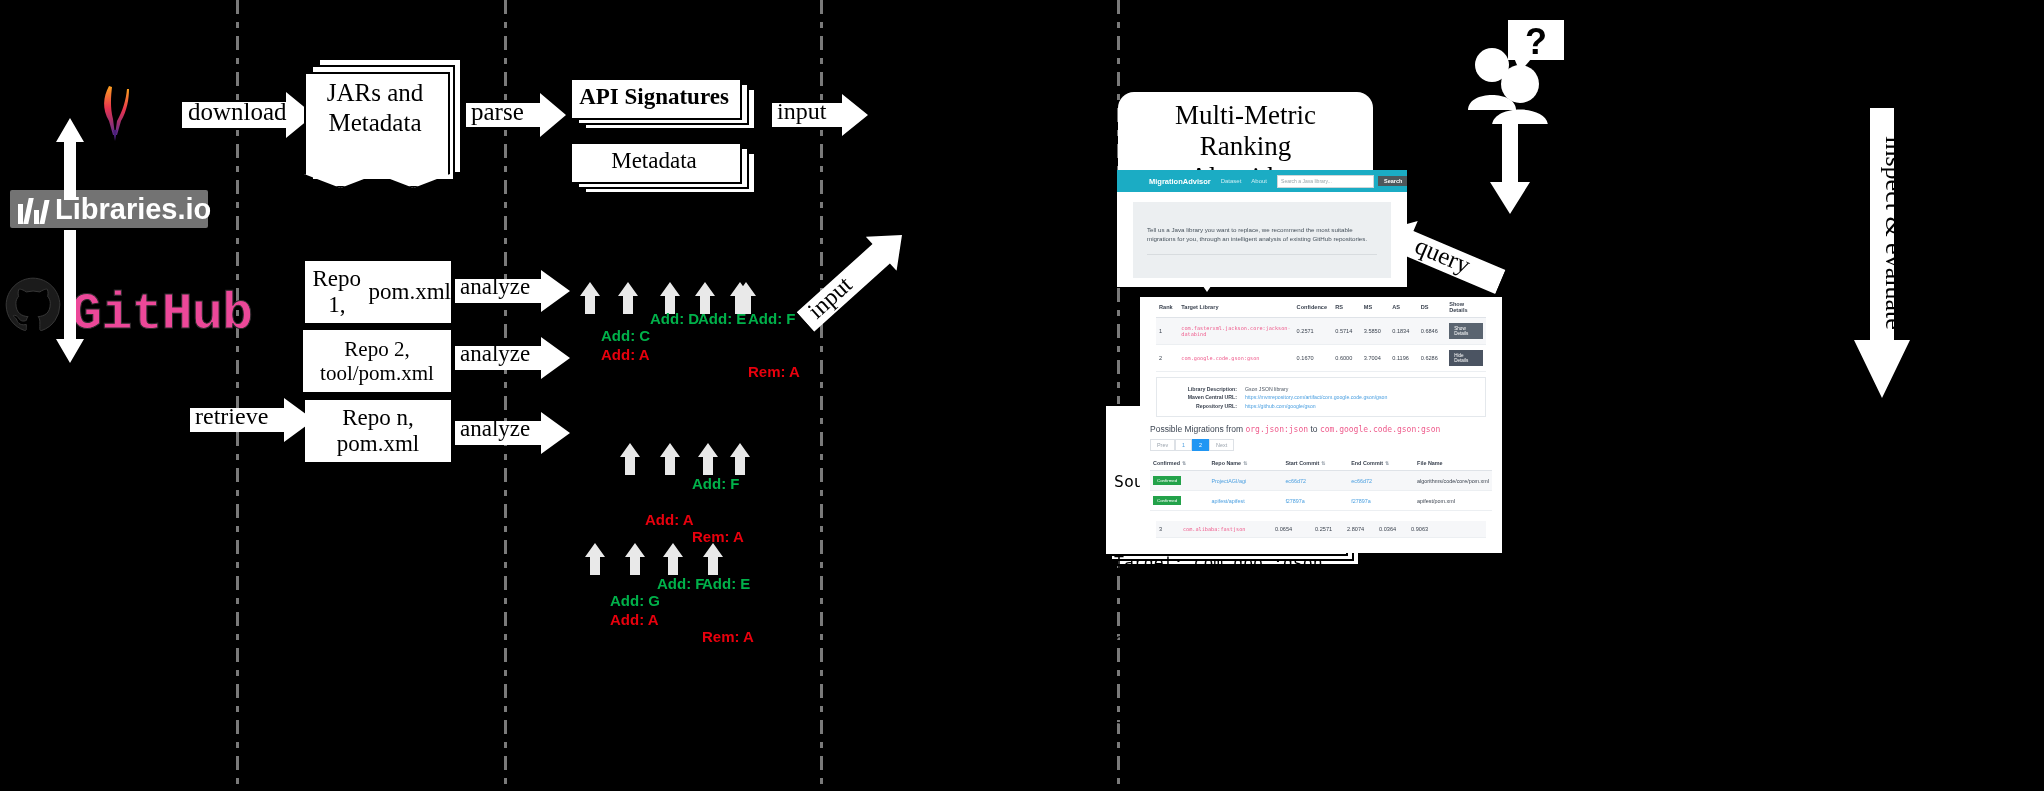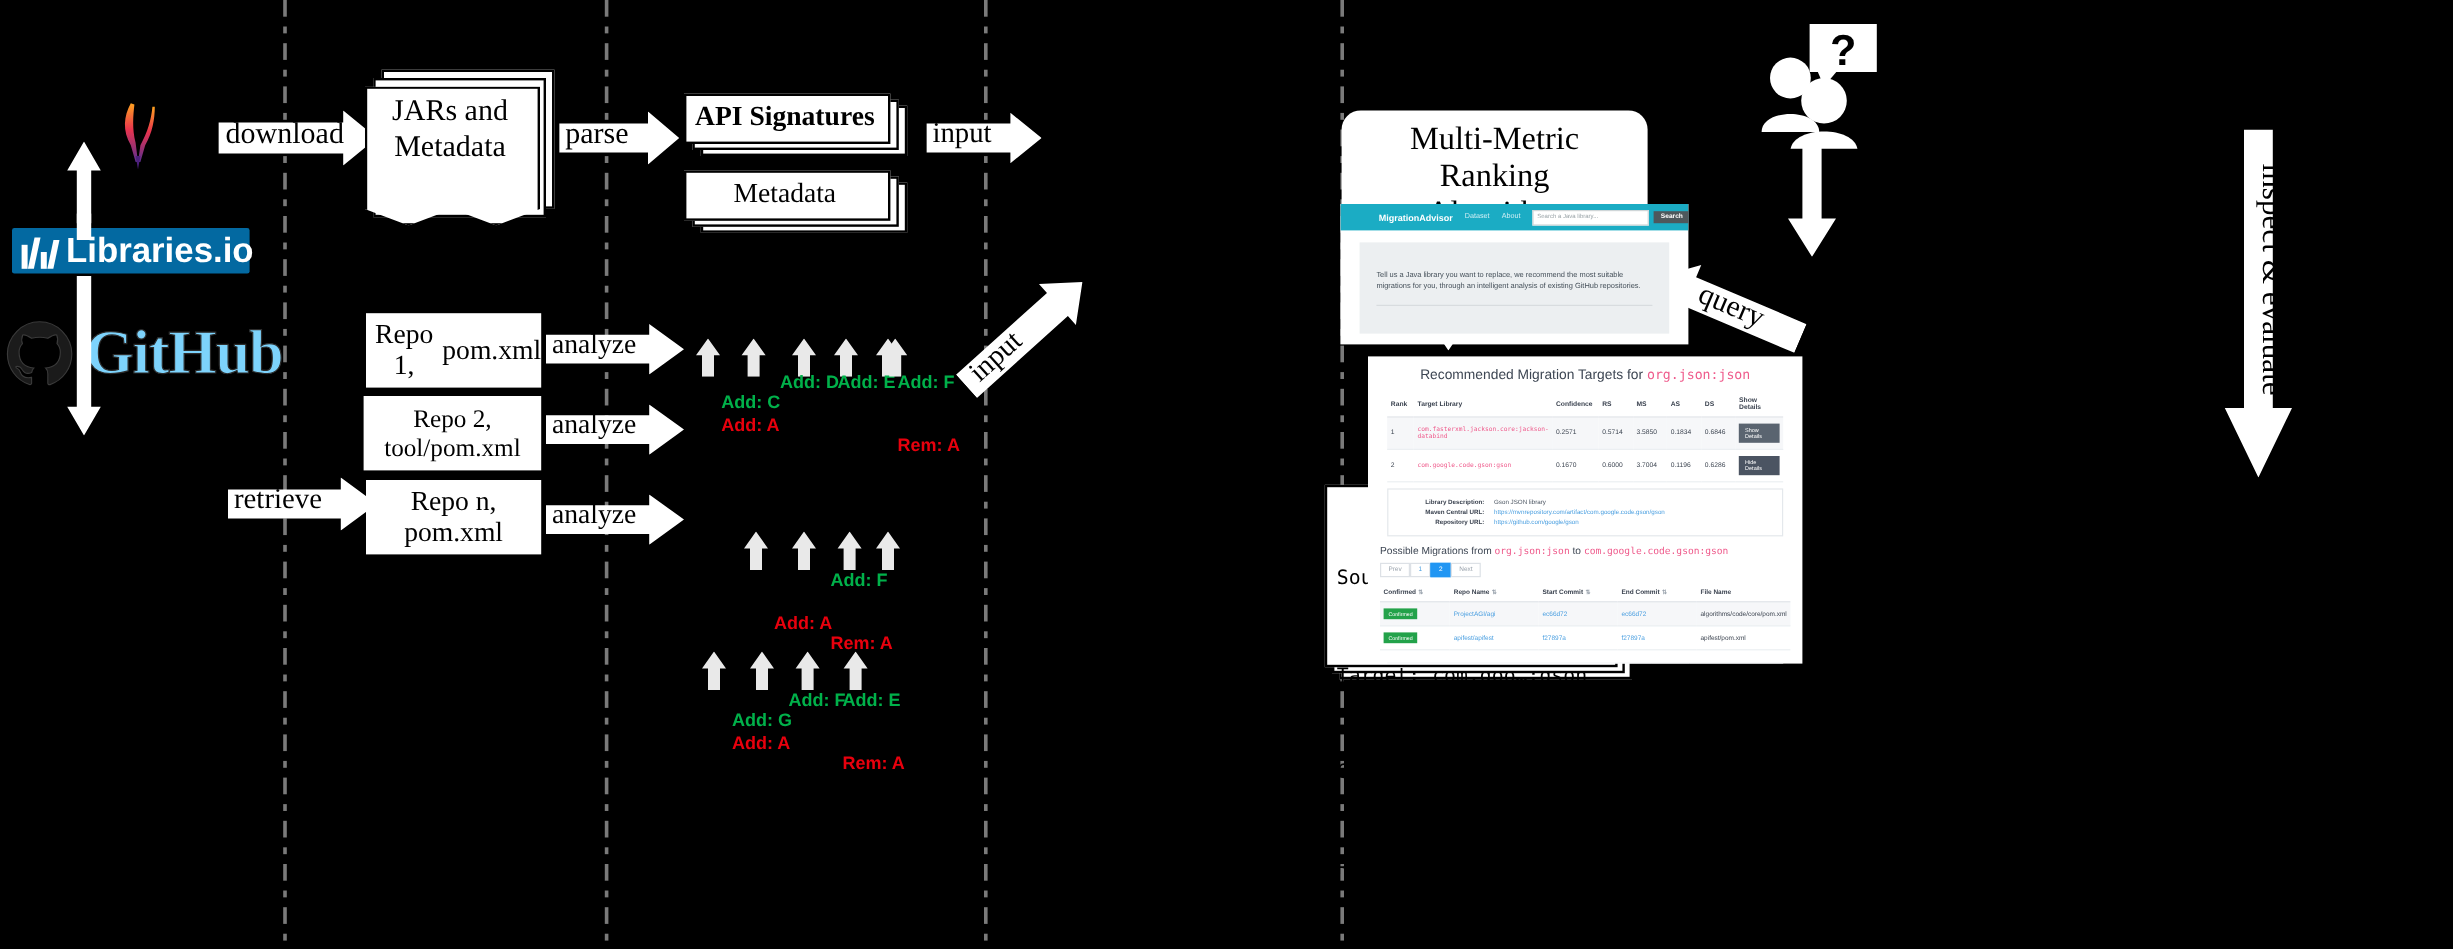--- a/index.html
+++ b/index.html
@@ -27,33 +27,33 @@
   .vsep.dashdot{
     border-left:none;
     background-image:linear-gradient(to bottom,#8f8f8f 0 14px,transparent 14px 22px,#8f8f8f 22px 28px,transparent 28px 36px);
     background-size:3px 36px;
     background-repeat:repeat-y;
     width:3px;
   }
 
   
   .libio{
-    position:absolute;background:#0369a1;color:#fff;
+    position:absolute;background:#737373;color:#fff;
     display:flex;align-items:center;gap:8px;
     font-family:"Liberation Sans", sans-serif;font-weight:700;
     padding:4px 10px 4px 8px;border-radius:2px;
   }
   .libio-bars{display:flex;align-items:flex-end;gap:3px;height:30px;}
   .libio-bars i{display:block;width:5px;background:#fff;}
 
   
   .gh{position:absolute;display:flex;align-items:center;gap:10px;}
   .gh-word{
-    font-family:Liberation Serif, serif;font-weight:800;
-    font-size:52px;color:#7dd3fc;letter-spacing:-1px;
+    font-family:Liberation Mono, monospace;font-weight:800;
+    font-size:52px;color:#ec4899;letter-spacing:-1px;margin-top:20px;
     -webkit-text-stroke:1px #2c2c2c;
   }
 
   
   .stack{position:absolute;}
   .stack .sheet{position:absolute;background:#fff;border:2px solid #000;}
 
   
   .mono{
     font-family:"DejaVu Sans Mono","Liberation Mono",monospace;
@@ -397,24 +397,20 @@
   </div>
   <div class="ma-hero">
     <div class="ma-p">Tell us a Java library you want to replace, we recommend the most suitable migrations for you, through an intelligent analysis of existing GitHub repositories.</div>
     <div class="ma-hr"></div>
 
   </div>
 </div>
 
 <div class="res" style="left:1140px;top:297px;width:362px;height:256px;">
 
-  <div class="res-title">
-    <span>Recommended Migration Targets for</span>
-    <span class="code">org.json:json</span>
-  </div>
 
   <table class="tbl" style="width:calc(100% - 32px);margin:0 16px;">
     <thead>
       <tr>
         <th style="width:18px;">Rank</th>
         <th>Target Library</th>
         <th style="width:34px;">Confidence</th>
         <th style="width:26px;">RS</th>
         <th style="width:26px;">MS</th>
         <th style="width:26px;">AS</th>

